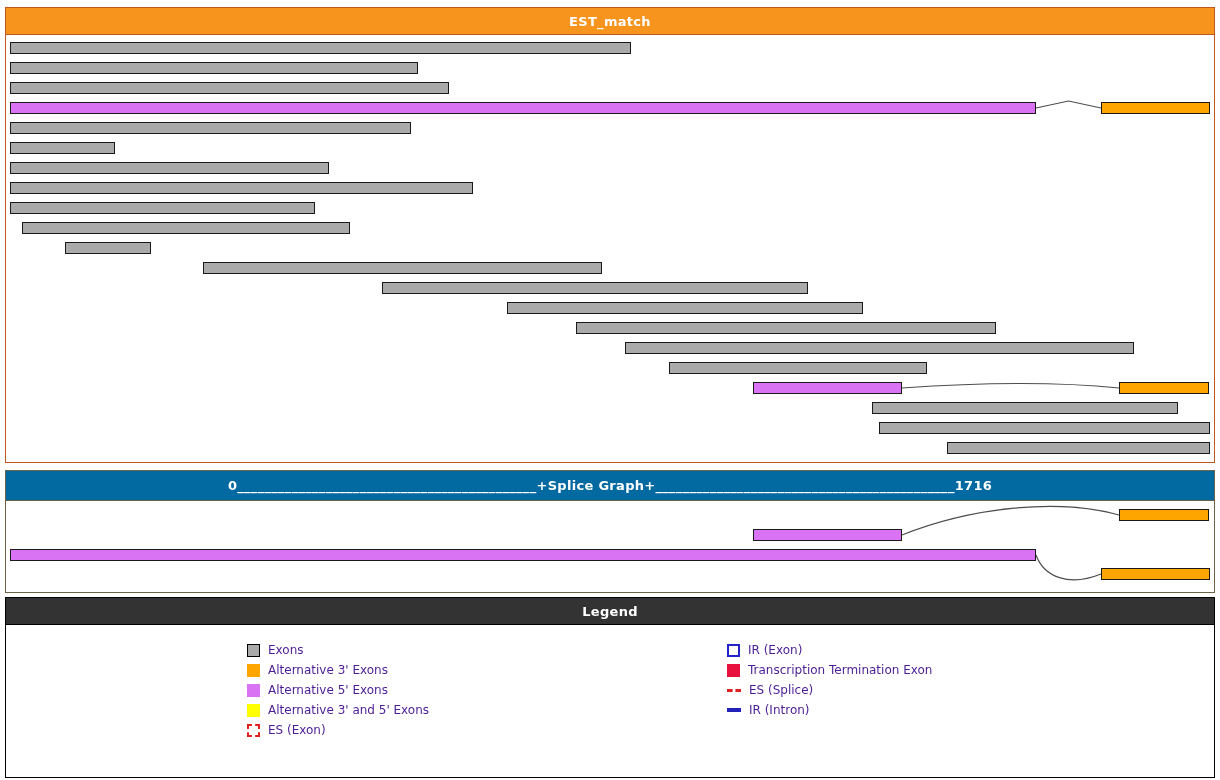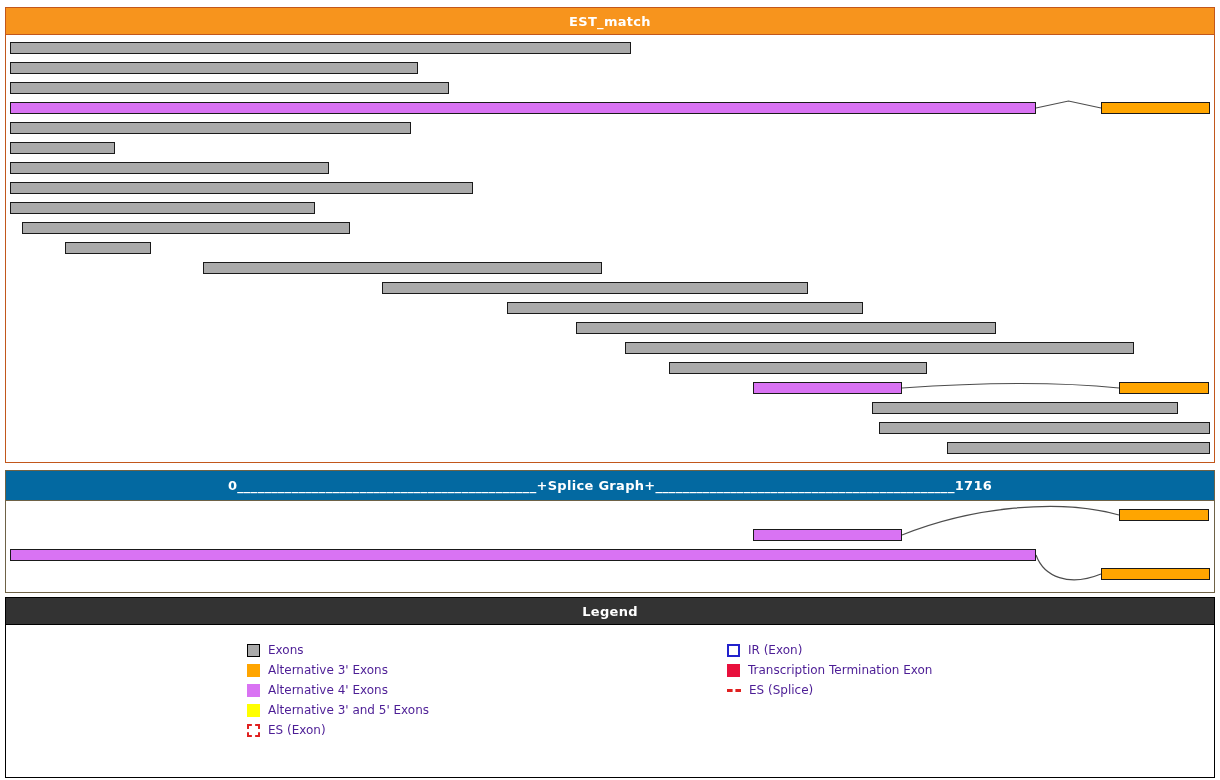--- a/index.html
+++ b/index.html
@@ -65,21 +65,21 @@
       <div class="lrow">
         <span class="sw square" style="background: rgb(170, 170, 170); border: 1px solid rgb(0, 0, 0);"></span>
         <span>Exons</span>
       </div>
       <div class="lrow">
         <span class="sw square" style="background: rgb(255, 165, 0); border: none;"></span>
         <span>Alternative 3' Exons</span>
       </div>
       <div class="lrow">
         <span class="sw square" style="background: rgb(217, 115, 243); border: none;"></span>
-        <span>Alternative 4' Exons</span>
+        <span>Alternative 5' Exons</span>
       </div>
       <div class="lrow">
         <span class="sw square" style="background: rgb(255, 255, 0); border: none;"></span>
         <span>Alternative 3' and 5' Exons</span>
       </div>
       <div class="lrow">
         <span class="sw dashed-square" style="border: 2px dashed rgb(224, 32, 32);"></span>
         <span>ES (Exon)</span>
       </div>
     </div>
@@ -88,20 +88,24 @@
         <span class="sw outline-square" style="border: 2px solid rgb(34, 34, 204);"></span>
         <span>IR (Exon)</span>
       </div>
       <div class="lrow">
         <span class="sw square" style="background: rgb(232, 16, 60); border: none;"></span>
         <span>Transcription Termination Exon</span>
       </div>
       <div class="lrow">
         <span class="sw dashed-line" style="border-top: 3px dashed rgb(224, 32, 32);"></span>
         <span>ES (Splice)</span>
+      </div>
+      <div class="lrow">
+        <span class="sw solid-line" style="background: rgb(34, 34, 187);"></span>
+        <span>IR (Intron)</span>
       </div>
     </div>
 
 <div class="bar exon" style="left: 10px; top: 42px; width: 619px;"></div>
     <div class="bar exon" style="left: 10px; top: 62px; width: 406px;"></div>
     <div class="bar exon" style="left: 10px; top: 82px; width: 437px;"></div>
     <div class="bar alt5" style="left: 10px; top: 102px; width: 1024px;"></div>
     <div class="bar alt3" style="left: 1101px; top: 102px; width: 107px;"></div>
     <div class="bar exon" style="left: 10px; top: 122px; width: 399px;"></div>
     <div class="bar exon" style="left: 10px; top: 142px; width: 103px;"></div>

